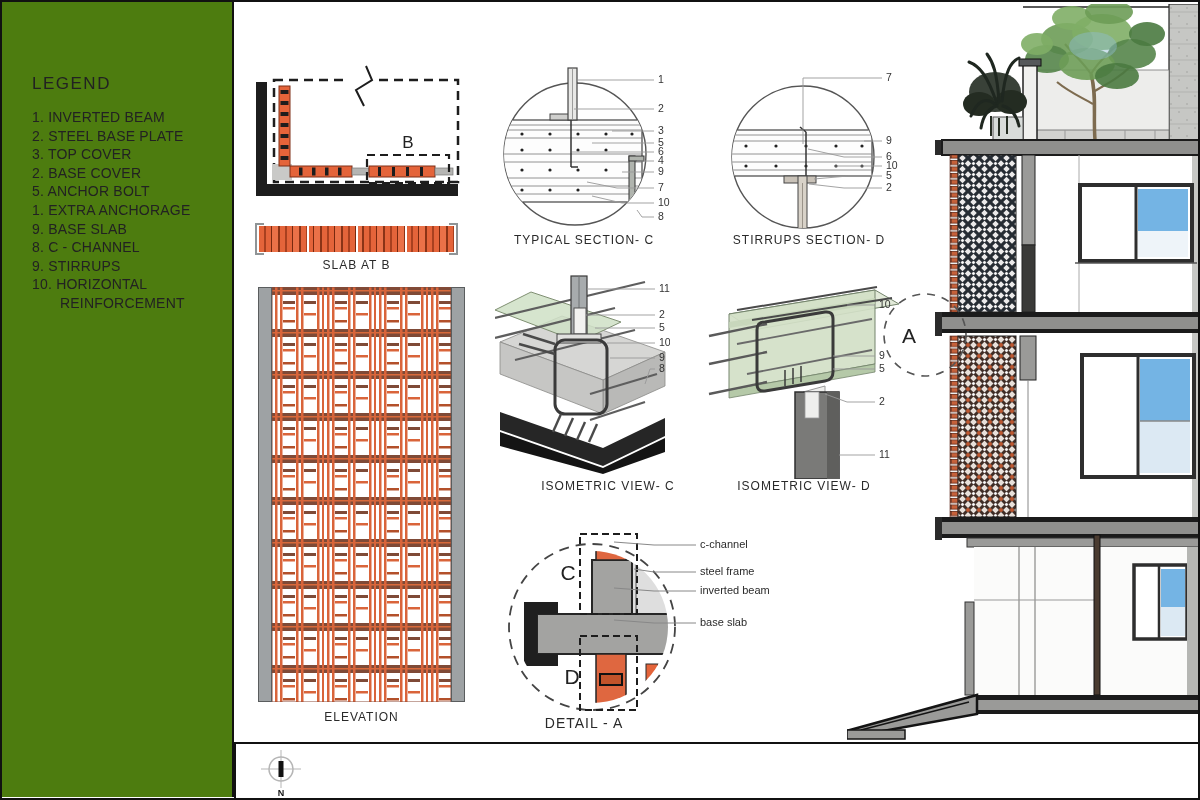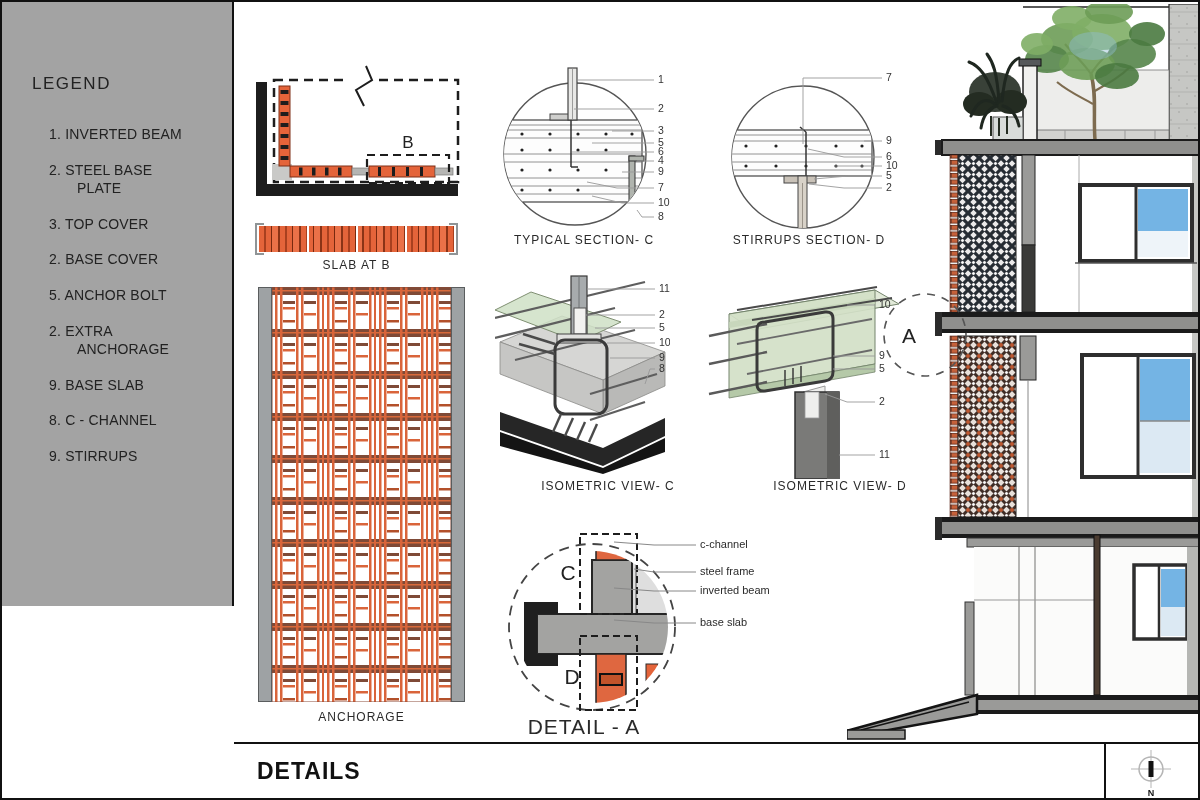--- a/index.html
+++ b/index.html
@@ -1,24 +1,24 @@
 <!DOCTYPE html>
 <html><head>
 <meta charset="utf-8">
 <style>
   html,body{margin:0;padding:0;background:#fff;}
   .sheet{position:relative;width:1200px;height:800px;background:#fff;border:2.5px solid #111;
          box-sizing:border-box;font-family:"Liberation Sans",sans-serif;overflow:hidden;}
   .abs{position:absolute;}
   
-  .legend-panel{position:absolute;left:0;top:0;width:232px;height:604px;border-right:2.5px solid #111;box-sizing:border-box;background:#a3a3a3;}
+  .legend-panel{position:absolute;left:0;top:0;width:232px;height:795px;border-right:2.5px solid #111;box-sizing:border-box;background:#4d7c0f;}
   .legend-title{position:absolute;left:30px;top:72px;font-size:17px;letter-spacing:1.5px;color:#222;}
   .legend-list{position:absolute;left:30px;top:106px;width:185px;margin:0;padding:0;list-style:none;
                font-size:14px;line-height:18.6px;color:#222;letter-spacing:.2px;}
-  .legend-list li{padding-left:28px;text-indent:-28px;margin:17px;}
+  .legend-list li{padding-left:28px;text-indent:-28px;margin:0;}
   
   .caption{position:absolute;font-size:12px;letter-spacing:1px;color:#2a2a2a;text-align:center;white-space:nowrap;}
   
   .planbar{position:absolute;left:257px;top:224px;width:195px;height:26px;
     background:
       linear-gradient(#fff,#fff) 48px 0/2px 100% no-repeat,
       linear-gradient(#fff,#fff) 97px 0/2px 100% no-repeat,
       linear-gradient(#fff,#fff) 146px 0/2px 100% no-repeat,
       repeating-linear-gradient(90deg,#e4643a 0 5px,#a8401f 5px 7px,#e4643a 7px 12px,#78290f 12px 13px,#ea7148 13px 19px,#8a3316 19px 21px);}
   .planbar::before,.planbar::after{content:"";position:absolute;top:-3px;bottom:-3px;width:7px;border:2.5px solid #8f9496;}
@@ -86,24 +86,25 @@
   </svg>
 
   <div class="legend-panel">
     <div class="legend-title">LEGEND</div>
     <ul class="legend-list">
       <li>1. INVERTED BEAM</li>
       <li>2. STEEL BASE PLATE</li>
       <li>3. TOP COVER</li>
       <li>2. BASE COVER</li>
       <li>5. ANCHOR BOLT</li>
-      <li>2. EXTRA ANCHORAGE</li>
+      <li>1. EXTRA ANCHORAGE</li>
       <li>9. BASE SLAB</li>
       <li>8. C - CHANNEL</li>
       <li>9. STIRRUPS</li>
+      <li>10. HORIZONTAL REINFORCEMENT</li>
     </ul>
   </div>
 
   <svg class="abs" style="left:240px;top:58px" width="230" height="162" viewBox="0 0 230 162">
     <rect x="32" y="20" width="184" height="102" fill="none" stroke="#1d1d1d" stroke-width="2.5" stroke-dasharray="9 6"></rect>
     <rect x="104" y="10" width="32" height="20" fill="#fff"></rect>
     <polyline points="124,6 130,20 114,30 122,46" fill="none" stroke="#1d1d1d" stroke-width="2"></polyline>
     <rect x="14" y="22" width="11" height="114" fill="#1d1d1d"></rect>
     <rect x="14" y="124" width="202" height="12" fill="#1d1d1d"></rect>
     <rect x="30" y="104" width="20" height="16" fill="#c9c9c7"></rect>
@@ -134,21 +135,21 @@
   <div class="planbar"></div>
   <div class="caption" style="left:257px;top:256px;width:195px">SLAB AT B</div>
 
   <div class="elev">
     <div class="rail" style="left:0"></div>
     <svg style="position:absolute;left:14px;top:0" width="179" height="415">
       <rect width="179" height="415" fill="url(#elevJali)" stroke="#8a4a38" stroke-width="1"></rect>
     </svg>
     <div class="rail" style="right:0"></div>
   </div>
-  <div class="caption" style="left:256px;top:708px;width:207px">ANCHORAGE</div>
+  <div class="caption" style="left:256px;top:708px;width:207px">ELEVATION</div>
 
   <svg class="abs" style="left:490px;top:62px" width="180" height="168" viewBox="0 0 180 168">
     <defs>
         <clipPath id="clipC">
           <circle cx="83" cy="90" r="71"></circle>
         </clipPath>
       </defs>
     <circle cx="83" cy="90" r="71" fill="#fff" stroke="#555" stroke-width="1.4"></circle>
     <g clip-path="url(#clipC)">
       <rect x="10" y="56" width="140" height="82" fill="#fdfdfd" stroke="#444" stroke-width="1.2"></rect>
@@ -353,21 +354,21 @@
       <line x1="132" y1="181" x2="168" y2="181"></line>
     </g>
     <g class="callout">
       <text x="172" y="34">10</text>
       <text x="172" y="85">9</text>
       <text x="172" y="98">5</text>
       <text x="172" y="131">2</text>
       <text x="172" y="184">11</text>
     </g>
   </svg>
-  <div class="caption" style="left:748px;top:477px;width:180px">ISOMETRIC VIEW- D</div>
+  <div class="caption" style="left:712px;top:477px;width:180px">ISOMETRIC VIEW- D</div>
 
   <svg class="abs" style="left:492px;top:512px" width="300" height="235" viewBox="0 0 300 235">
     <defs>
         <clipPath id="clipA">
           <circle cx="98" cy="113" r="76"></circle>
         </clipPath>
       </defs>
     <circle cx="98" cy="113" r="83" fill="none" stroke="#444" stroke-width="1.8" stroke-dasharray="10 7"></circle>
     <g clip-path="url(#clipA)">
       <rect x="0" y="0" width="300" height="235" fill="#fff"></rect>
@@ -392,21 +393,21 @@
       <polyline points="120,74 160,77 202,77"></polyline>
       <polyline points="120,106 160,109 202,109"></polyline>
     </g>
     <g font-size="11" fill="#2b2b2b">
       <text x="206" y="34">c-channel</text>
       <text x="206" y="61">steel frame</text>
       <text x="206" y="80">inverted beam</text>
       <text x="206" y="112">base slab</text>
     </g>
   </svg>
-  <div class="caption" style="left:492px;top:713px;width:180px;font-size:21px">DETAIL - A</div>
+  <div class="caption" style="left:492px;top:713px;width:180px;font-size:14px">DETAIL - A</div>
 
   <svg class="abs" style="left:845px;top:2px" width="352" height="738" viewBox="0 0 352 738">
 
     <rect x="322" y="0" width="30" height="138" fill="url(#concreteTex)" stroke="#222" stroke-width="1.2"></rect>
     <rect x="345" y="138" width="7" height="555" fill="#c6c7c4"></rect>
     <line x1="176" y1="3" x2="322" y2="3" stroke="#222" stroke-width="1.5"></line>
 
     <rect x="188" y="66" width="134" height="62" fill="#ededeb" stroke="#777" stroke-width="0.8"></rect>
     <rect x="188" y="126" width="134" height="10" fill="#d2d2d0" stroke="#666" stroke-width="0.8"></rect>
     <line x1="218" y1="126" x2="218" y2="136" stroke="#999"></line>
@@ -513,21 +514,20 @@
     <rect x="130" y="706" width="222" height="4" fill="#1b1b1b"></rect>
     <polygon points="3,726 130,691 130,710 14,731" fill="#9a9a98" stroke="#141414" stroke-width="2.5"></polygon>
     <line x1="14" y1="726" x2="122" y2="698" stroke="#141414" stroke-width="1.5"></line>
     <rect x="0" y="726" width="58" height="9" fill="#9a9a98" stroke="#141414" stroke-width="1.5"></rect>
 
     <circle cx="78" cy="331" r="41" fill="none" stroke="#555" stroke-width="1.6" stroke-dasharray="8 7"></circle>
     <text class="marker" x="62" y="339" text-anchor="middle" font-size="21">A</text>
   </svg>
 
   <div class="titlebar">
-    <div class="title-text">DETAILS</div>
     <div class="north-box">
       <svg width="94" height="55" viewBox="0 0 94 55">
         <circle cx="45" cy="25" r="12" fill="none" stroke="#b5b5b5" stroke-width="1.5"></circle>
         <line x1="45" y1="6" x2="45" y2="44" stroke="#b5b5b5" stroke-width="1"></line>
         <line x1="25" y1="25" x2="65" y2="25" stroke="#b5b5b5" stroke-width="1"></line>
         <rect x="42.5" y="17" width="5" height="16" fill="#111"></rect>
         <text x="45" y="52" text-anchor="middle" font-size="9" font-weight="bold" fill="#111">N</text>
       </svg>
     </div>
   </div>

